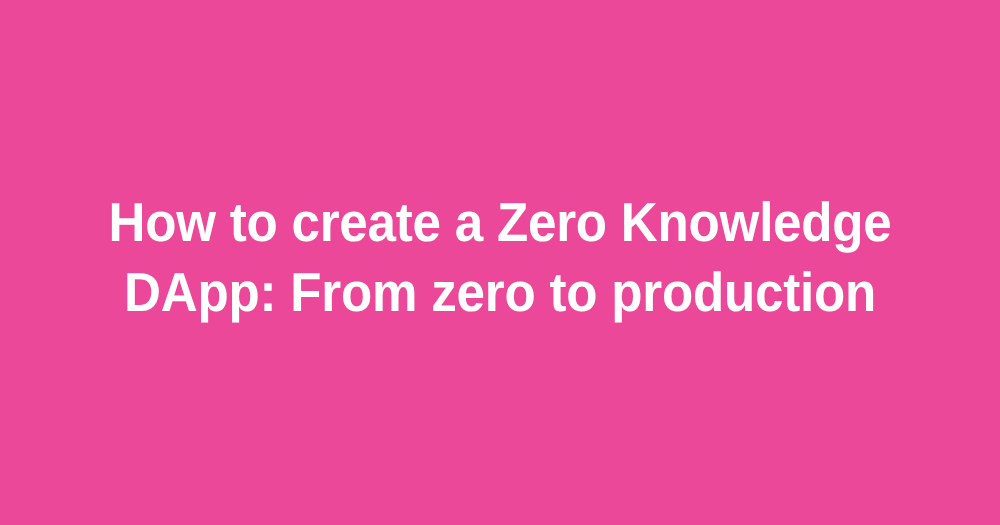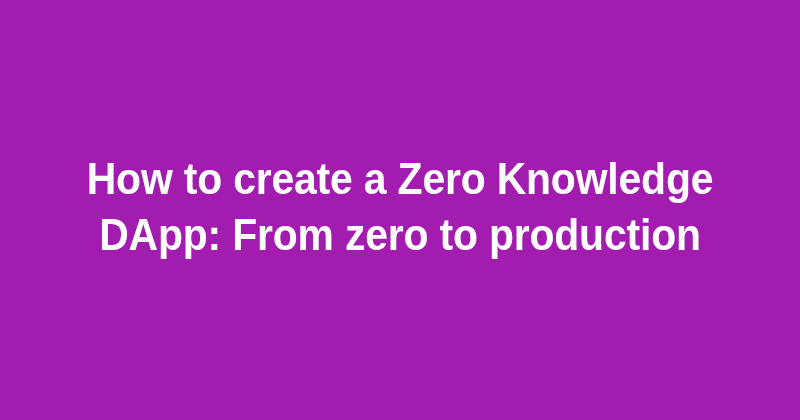--- a/index.html
+++ b/index.html
@@ -11,21 +11,21 @@
     width: 800px;
     height: 420px;
     overflow: hidden;
     font-family: "Liberation Sans", sans-serif;
   }
 
   #hero-card {
     position: relative;
     width: 800px;
     height: 420px;
-    background: #a21caf;
+    background: #ec4899;
     display: flex;
     flex-direction: column;
     align-items: center;
     justify-content: center;
     box-sizing: border-box;
   }
 
   #title-block {
     width: 100%;
     padding: 0 40px;

